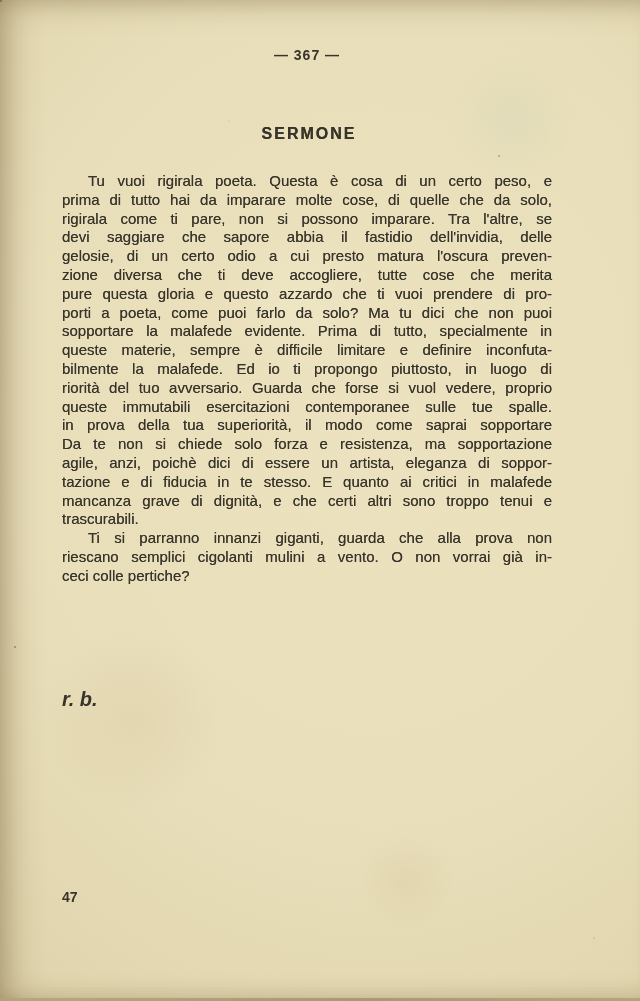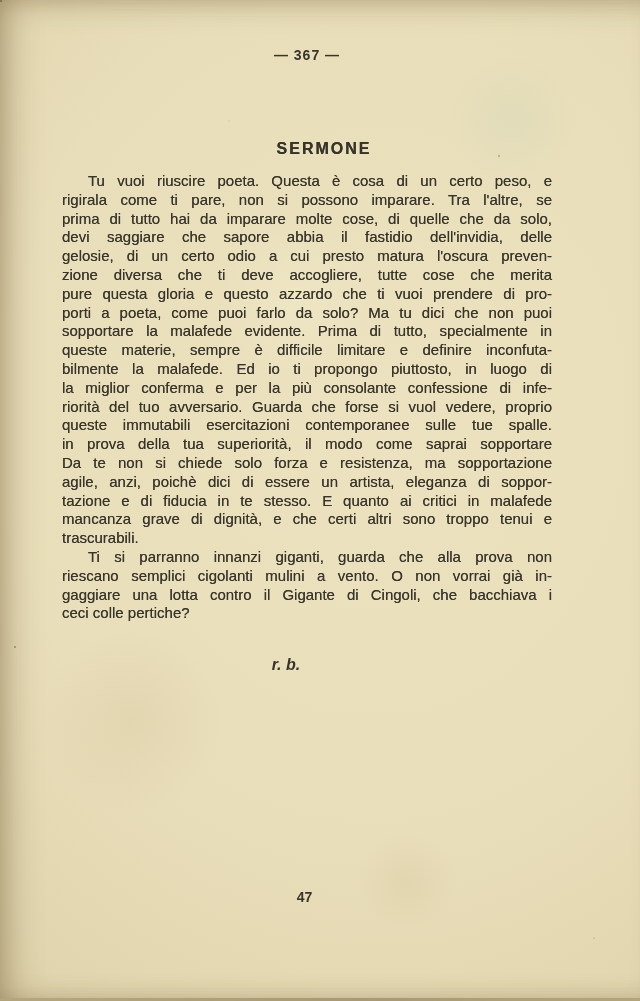--- a/index.html
+++ b/index.html
@@ -60,21 +60,21 @@
     text-align: center;
     font-size: 14px;
     letter-spacing: 1px;
     font-weight: 600;
   }
   .title {
     position: absolute;
     top: 123px;
     left: 62px;
     width: 490px;
-    margin: 17px;
+    margin: 2px;
     text-align: center;
     font-size: 16px;
     font-weight: 700;
     letter-spacing: 2px;
     text-shadow: 0 0 0.5px currentColor;
   }
   .body-text {
     position: absolute;
     top: 172px;
     left: 62px;
@@ -90,34 +90,34 @@
     text-align-last: justify;
     white-space: normal;
   }
   .line.first { text-indent: 26px; }
   .line.last {
     -moz-text-align-last: left;
     text-align-last: left;
   }
   .signature {
     position: absolute;
-    top: 656px;
+    top: 688px;
     left: 62px;
     width: 448px; 
-    text-align: center;
-    font-size: 16px;
+    text-align: left;
+    font-size: 20px;
     font-weight: 700;
     font-style: italic;
   }
   .folio {
     position: absolute;
     top: 889px;
     left: 62px;
     width: 485px; 
-    text-align: center;
+    text-align: left;
     font-size: 14px;
     font-weight: 700;
   }
   .bottom-edge {
     position: absolute;
     left: 0;
     bottom: 0;
     width: 100%;
     height: 3px;
     background: linear-gradient(90deg, #b3a47c, #a2936c 55%, #b0a178);
@@ -129,45 +129,43 @@
 
 <div class="page">
   <div class="speckles"></div>
 
   <div class="running-head">— 367 —</div>
 
   <h1 class="title">SERMONE</h1>
 
   <div class="body-text">
       <div class="para">
-        <div class="line first">Tu vuoi riuscire poeta. Questa è cosa di un certo peso, e</div>
+        <div class="line first">Tu vuoi rigirala poeta. Questa è cosa di un certo peso, e</div>
+        <div class="line">prima di tutto hai da imparare molte cose, di quelle che da solo,</div>
         <div class="line">rigirala come ti pare, non si possono imparare. Tra l'altre, se</div>
-        <div class="line">prima di tutto hai da imparare molte cose, di quelle che da solo,</div>
         <div class="line">devi saggiare che sapore abbia il fastidio dell'invidia, delle</div>
         <div class="line">gelosie, di un certo odio a cui presto matura l'oscura preven-</div>
         <div class="line">zione diversa che ti deve accogliere, tutte cose che merita</div>
         <div class="line">pure questa gloria e questo azzardo che ti vuoi prendere di pro-</div>
         <div class="line">porti a poeta, come puoi farlo da solo? Ma tu dici che non puoi</div>
         <div class="line">sopportare la malafede evidente. Prima di tutto, specialmente in</div>
         <div class="line">queste materie, sempre è difficile limitare e definire inconfuta-</div>
         <div class="line">bilmente la malafede. Ed io ti propongo piuttosto, in luogo di</div>
-        <div class="line">la miglior conferma e per la più consolante confessione di infe-</div>
         <div class="line">riorità del tuo avversario. Guarda che forse si vuol vedere, proprio</div>
         <div class="line">queste immutabili esercitazioni contemporanee sulle tue spalle.</div>
         <div class="line">in prova della tua superiorità, il modo come saprai sopportare</div>
         <div class="line">Da te non si chiede solo forza e resistenza, ma sopportazione</div>
         <div class="line">agile, anzi, poichè dici di essere un artista, eleganza di soppor-</div>
         <div class="line">tazione e di fiducia in te stesso. E quanto ai critici in malafede</div>
         <div class="line">mancanza grave di dignità, e che certi altri sono troppo tenui e</div>
         <div class="line last">trascurabili.</div>
       </div>
       <div class="para">
         <div class="line first">Ti si parranno innanzi giganti, guarda che alla prova non</div>
         <div class="line">riescano semplici cigolanti mulini a vento. O non vorrai già in-</div>
-        <div class="line">gaggiare una lotta contro il Gigante di Cingoli, che bacchiava i</div>
         <div class="line last">ceci colle pertiche?</div>
       </div>
     </div>
 
   <div class="signature">r. b.</div>
 
   <div class="folio">47</div>
 
   <div class="bottom-edge"></div>
 </div>

